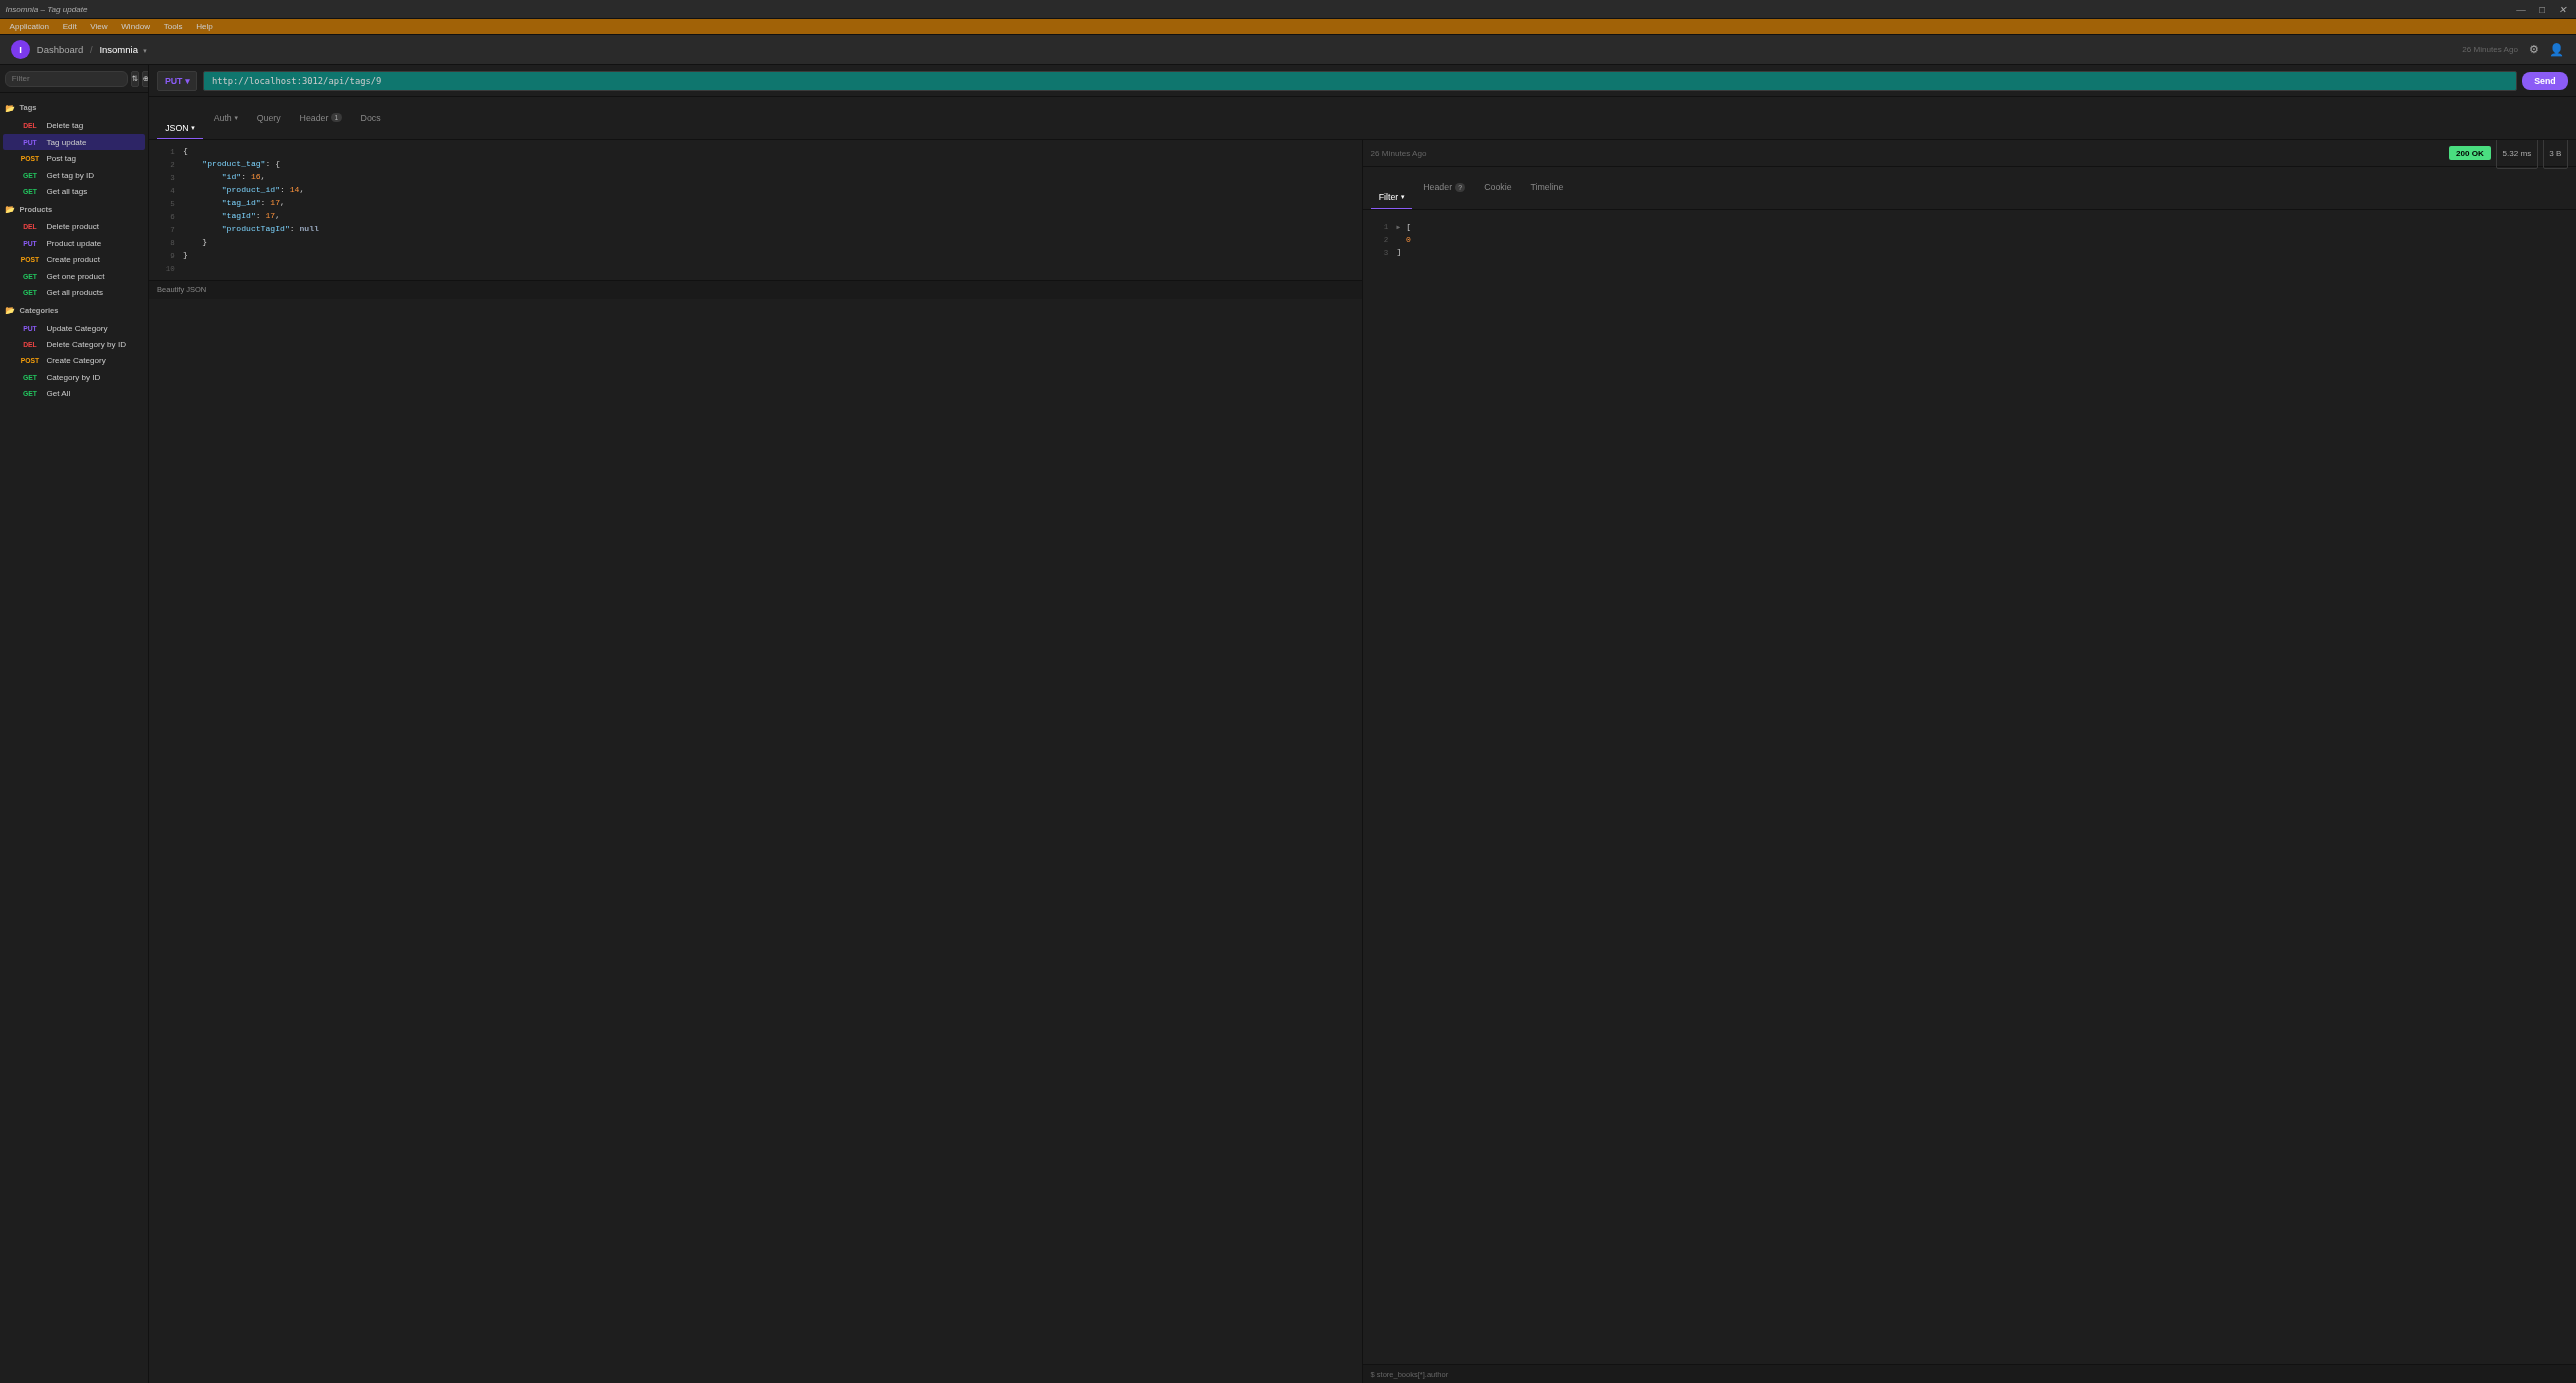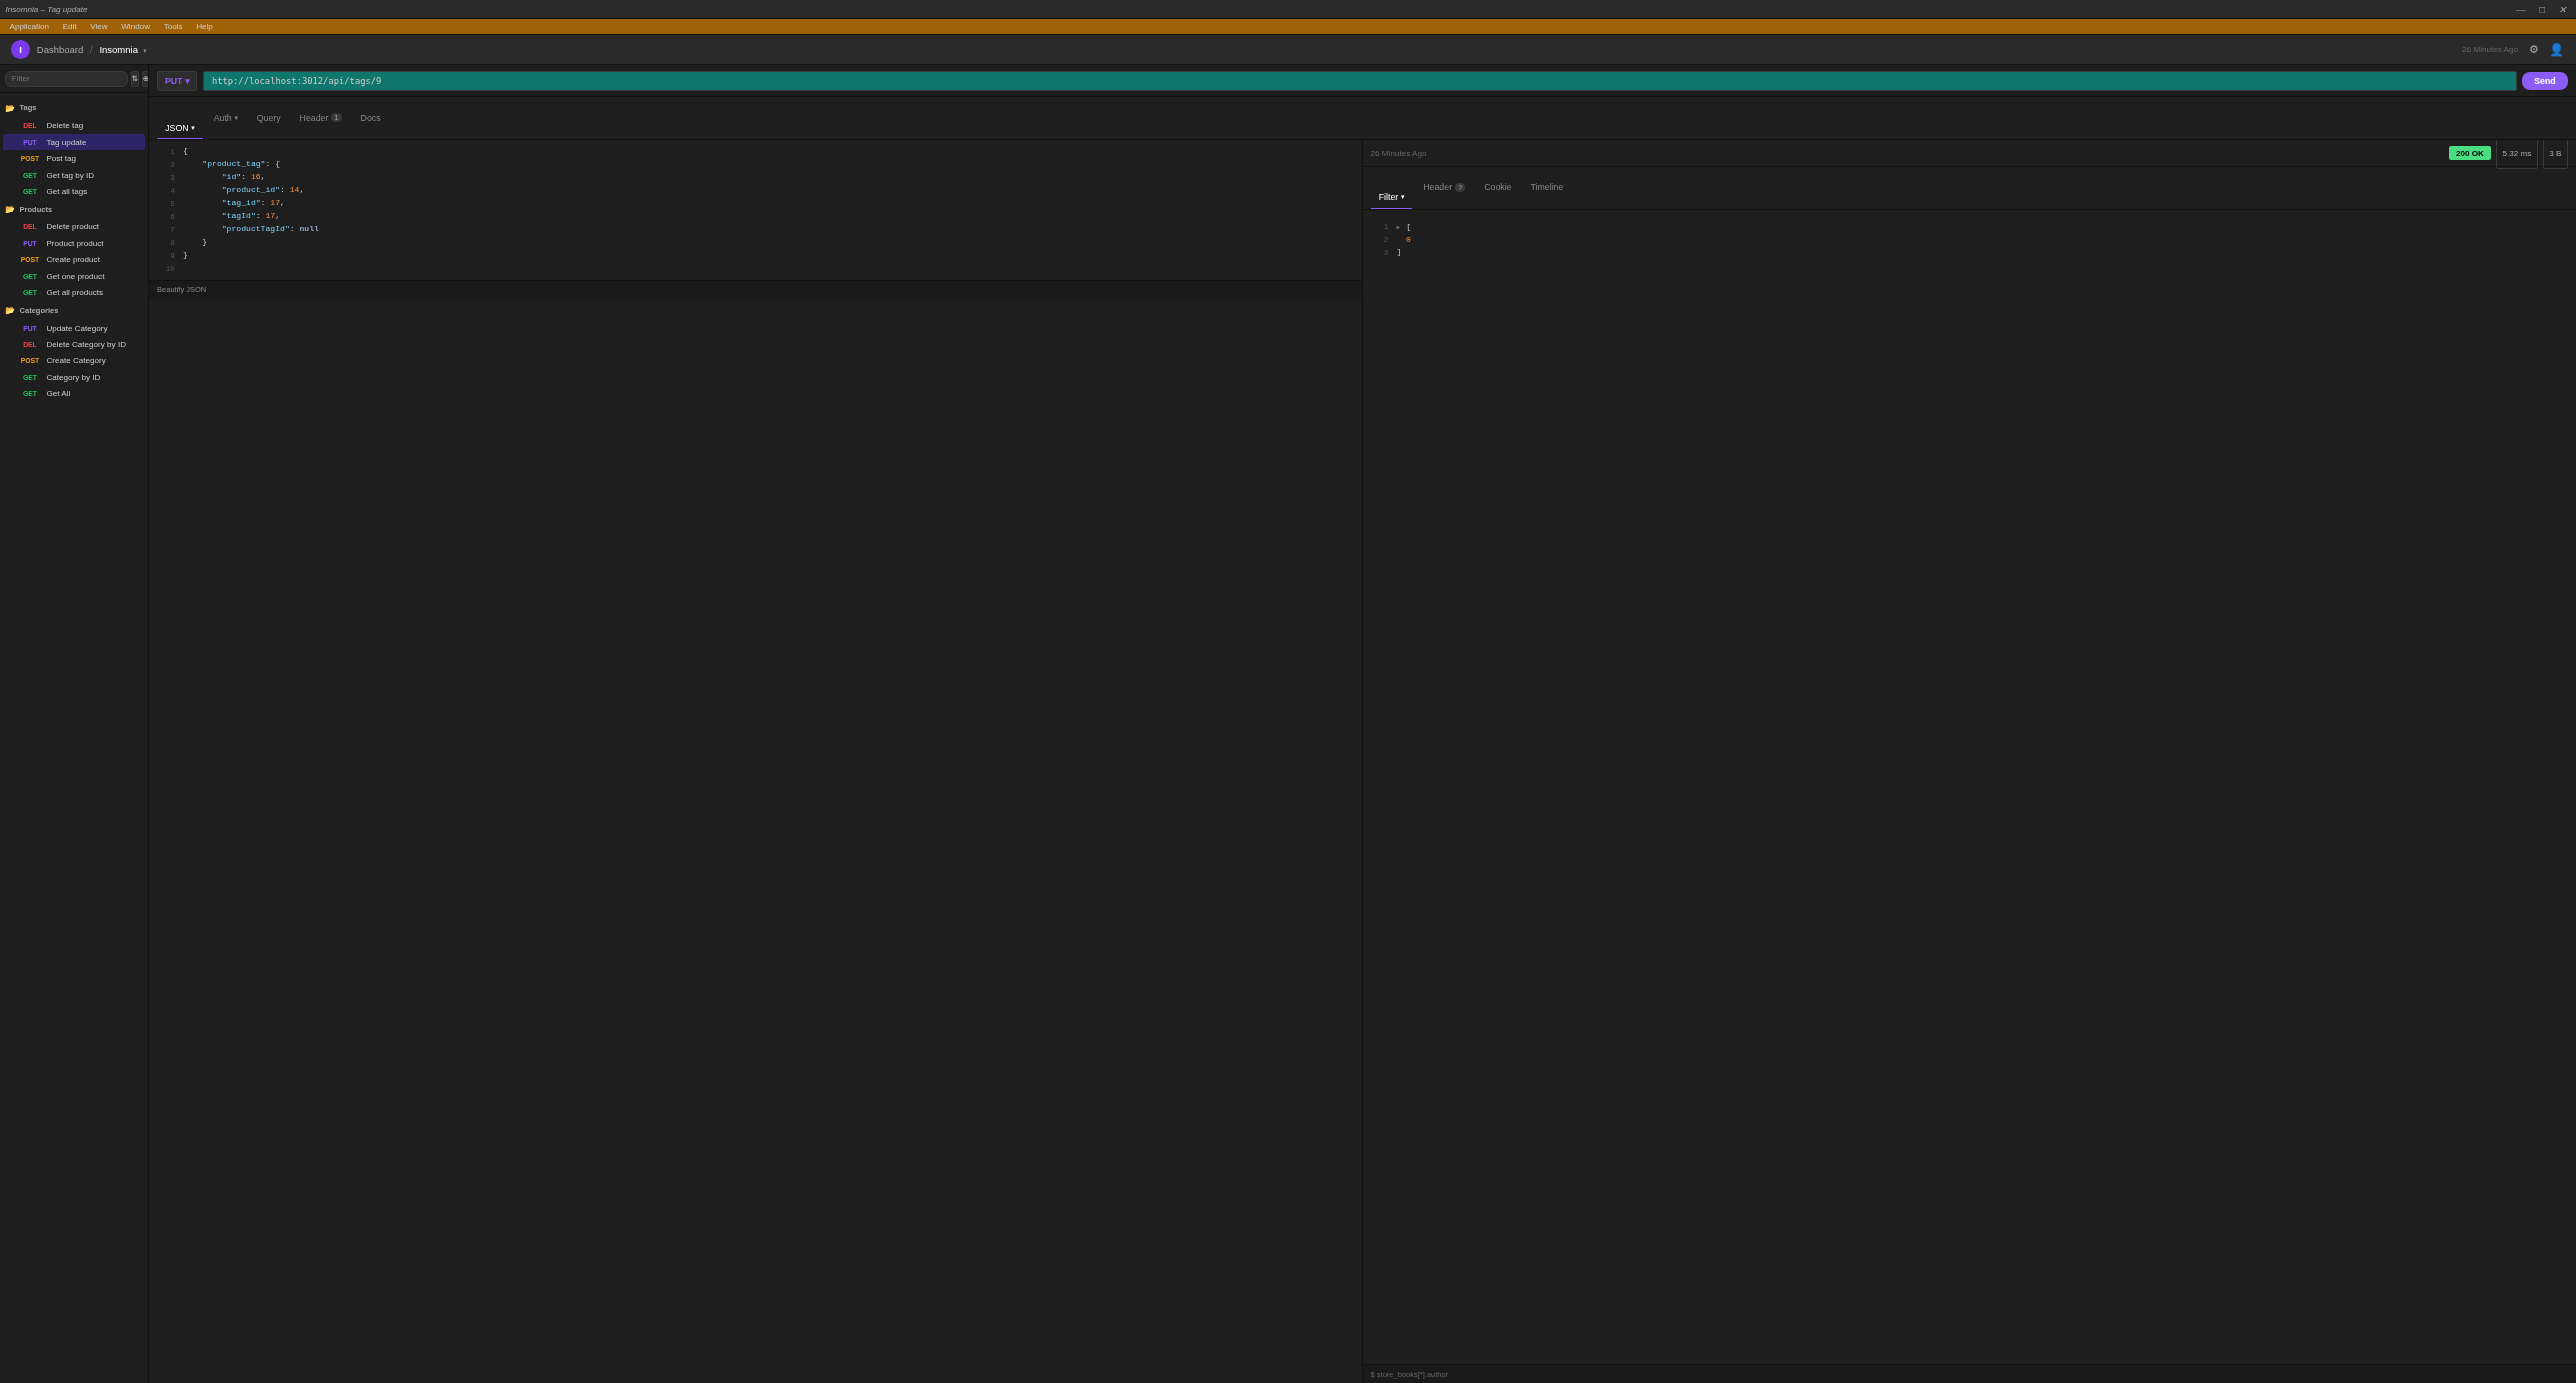--- a/index.html
+++ b/index.html
@@ -442,21 +442,21 @@
       <div class="sidebar-section-header">
         <span class="folder-icon">📂</span>
         <span class="section-name">Products</span>
       </div>
       <div class="sidebar-item">
         <span class="method-badge method-del">DEL</span>
         <span class="sidebar-item-label">Delete product</span>
       </div>
       <div class="sidebar-item">
         <span class="method-badge method-put">PUT</span>
-        <span class="sidebar-item-label">Product product</span>
+        <span class="sidebar-item-label">Product update</span>
       </div>
       <div class="sidebar-item">
         <span class="method-badge method-post">POST</span>
         <span class="sidebar-item-label">Create product</span>
       </div>
       <div class="sidebar-item">
         <span class="method-badge method-get">GET</span>
         <span class="sidebar-item-label">Get one product</span>
       </div>
       <div class="sidebar-item">

